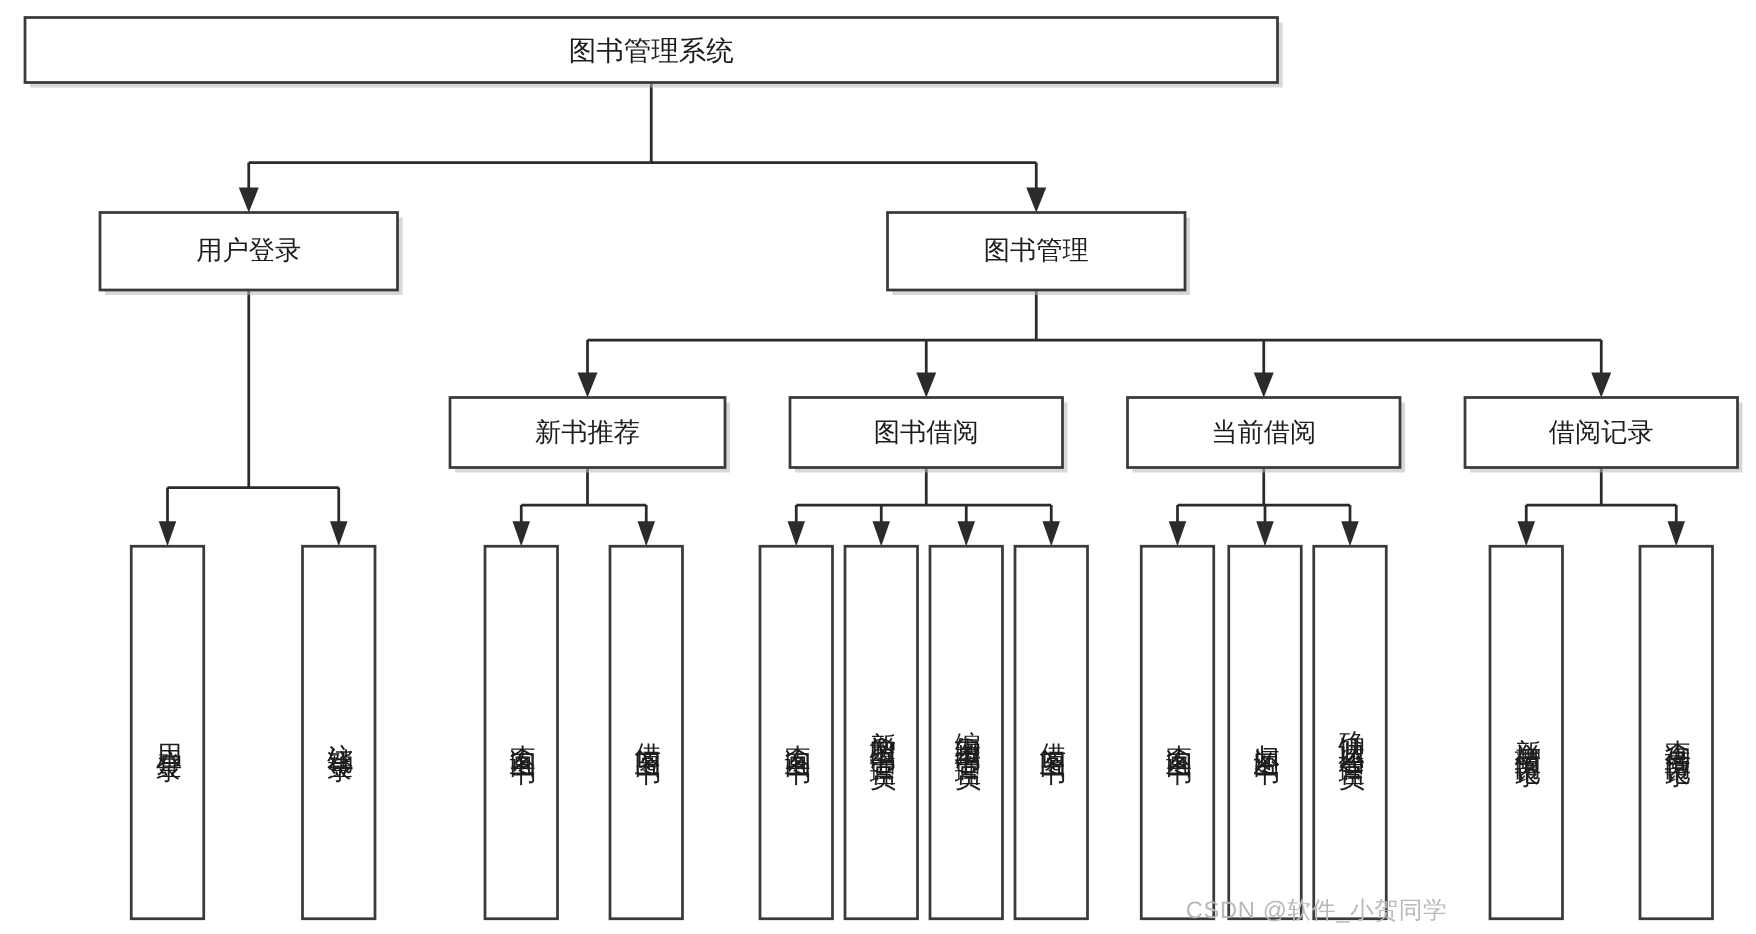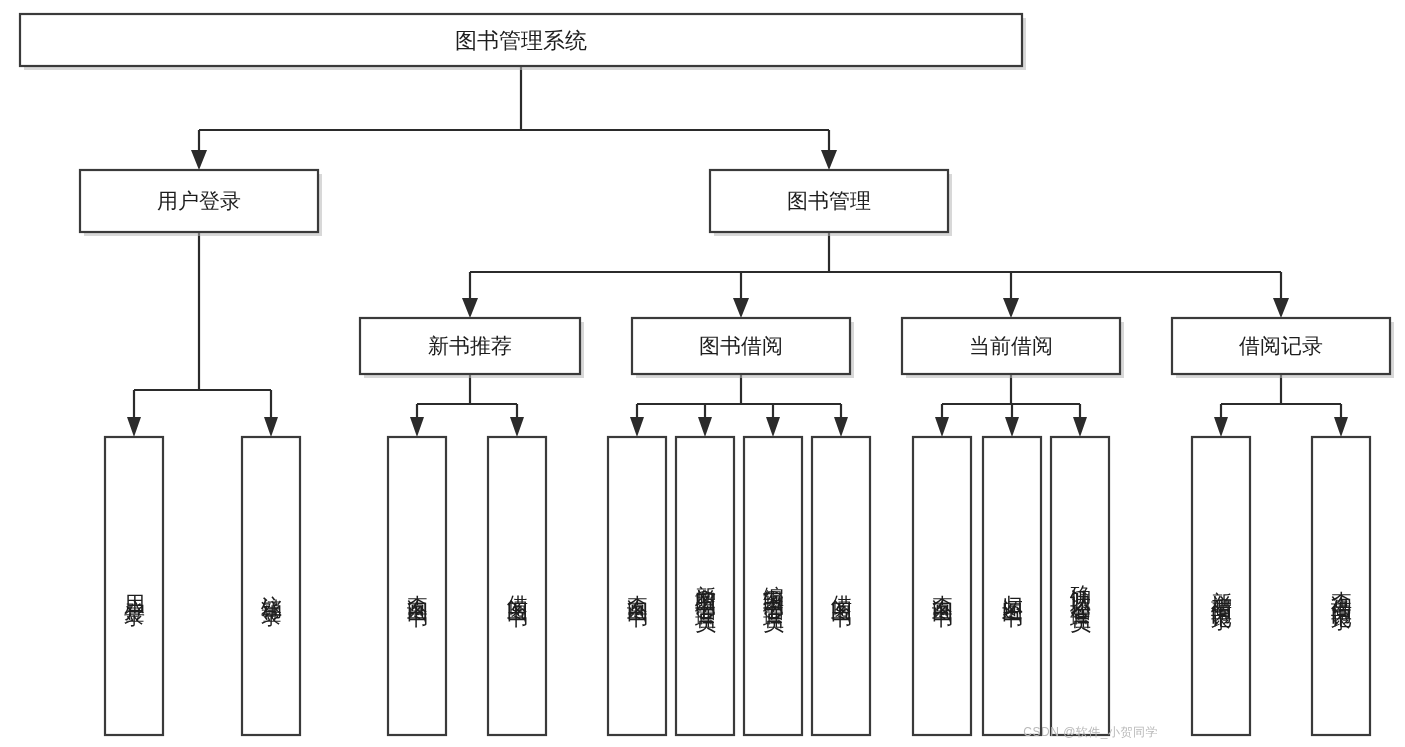--- a/index.html
+++ b/index.html
@@ -76,21 +76,21 @@
     color: #1d1d1d;
     letter-spacing: 4px;
     white-space: nowrap;
     text-align: center;
   }
   .watermark {
     position: absolute;
     right: 10px;
     bottom: 6px;
     font-family: "Liberation Sans", "DejaVu Sans", sans-serif;
-    font-size: 12px;
+    font-size: 19px;
     color: #b9b9b9;
     letter-spacing: 0.5px;
     user-select: none;
     white-space: nowrap;
   }
 </style>
 </head>
 <body>
 
 <div id="diagram-root">

